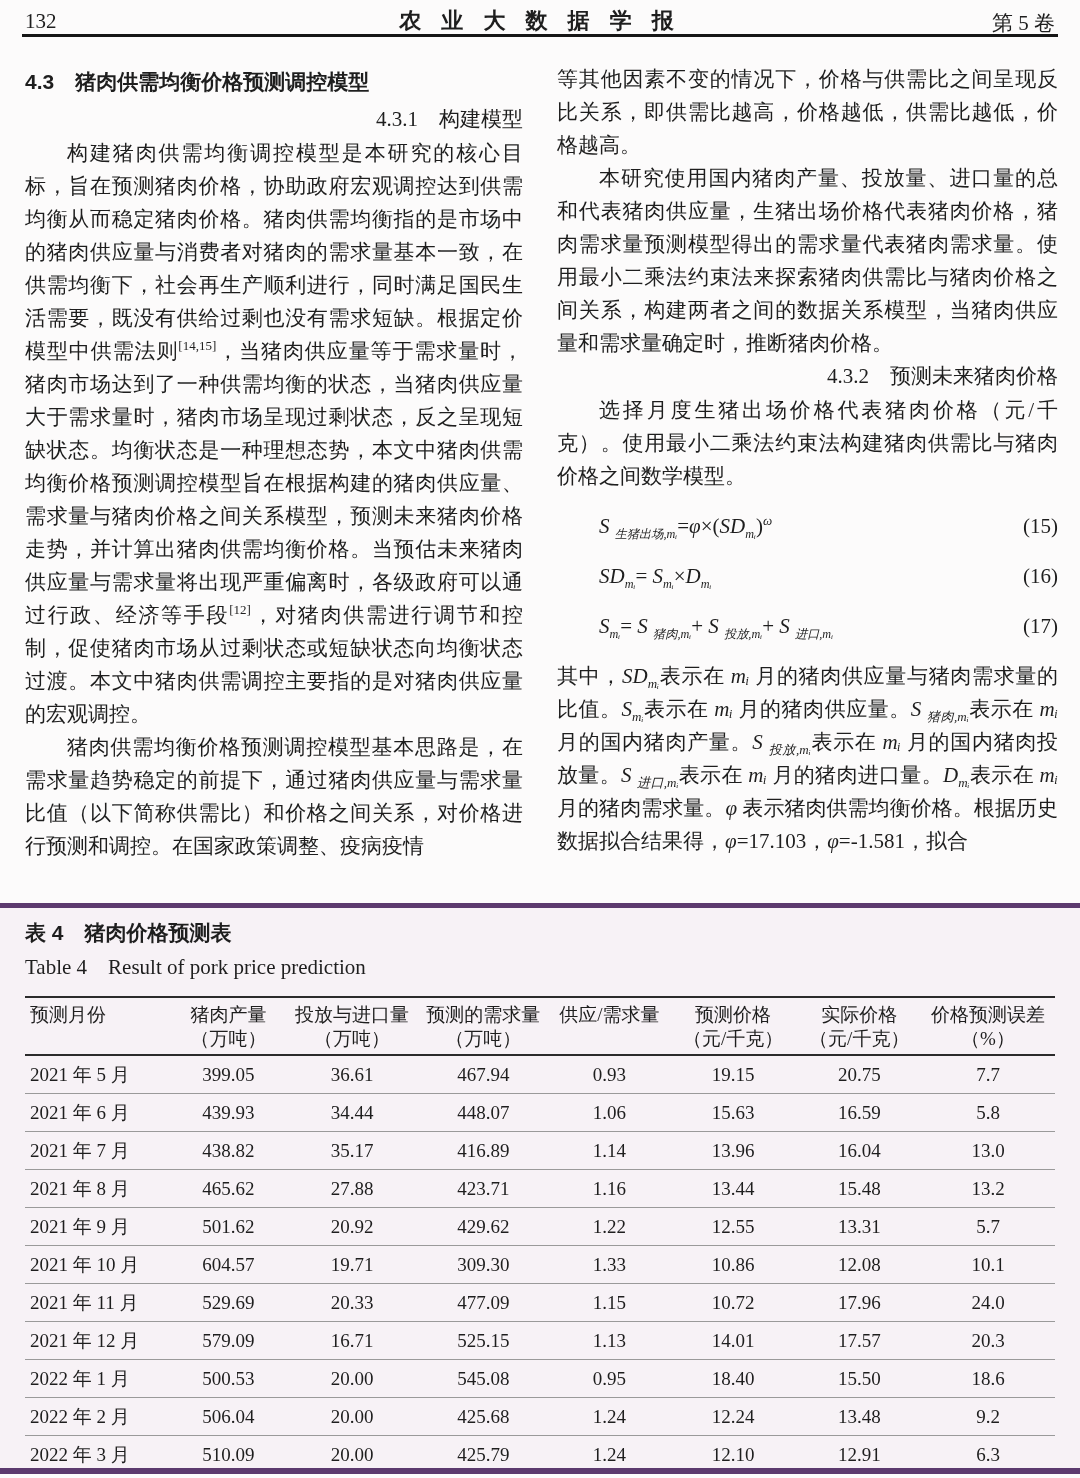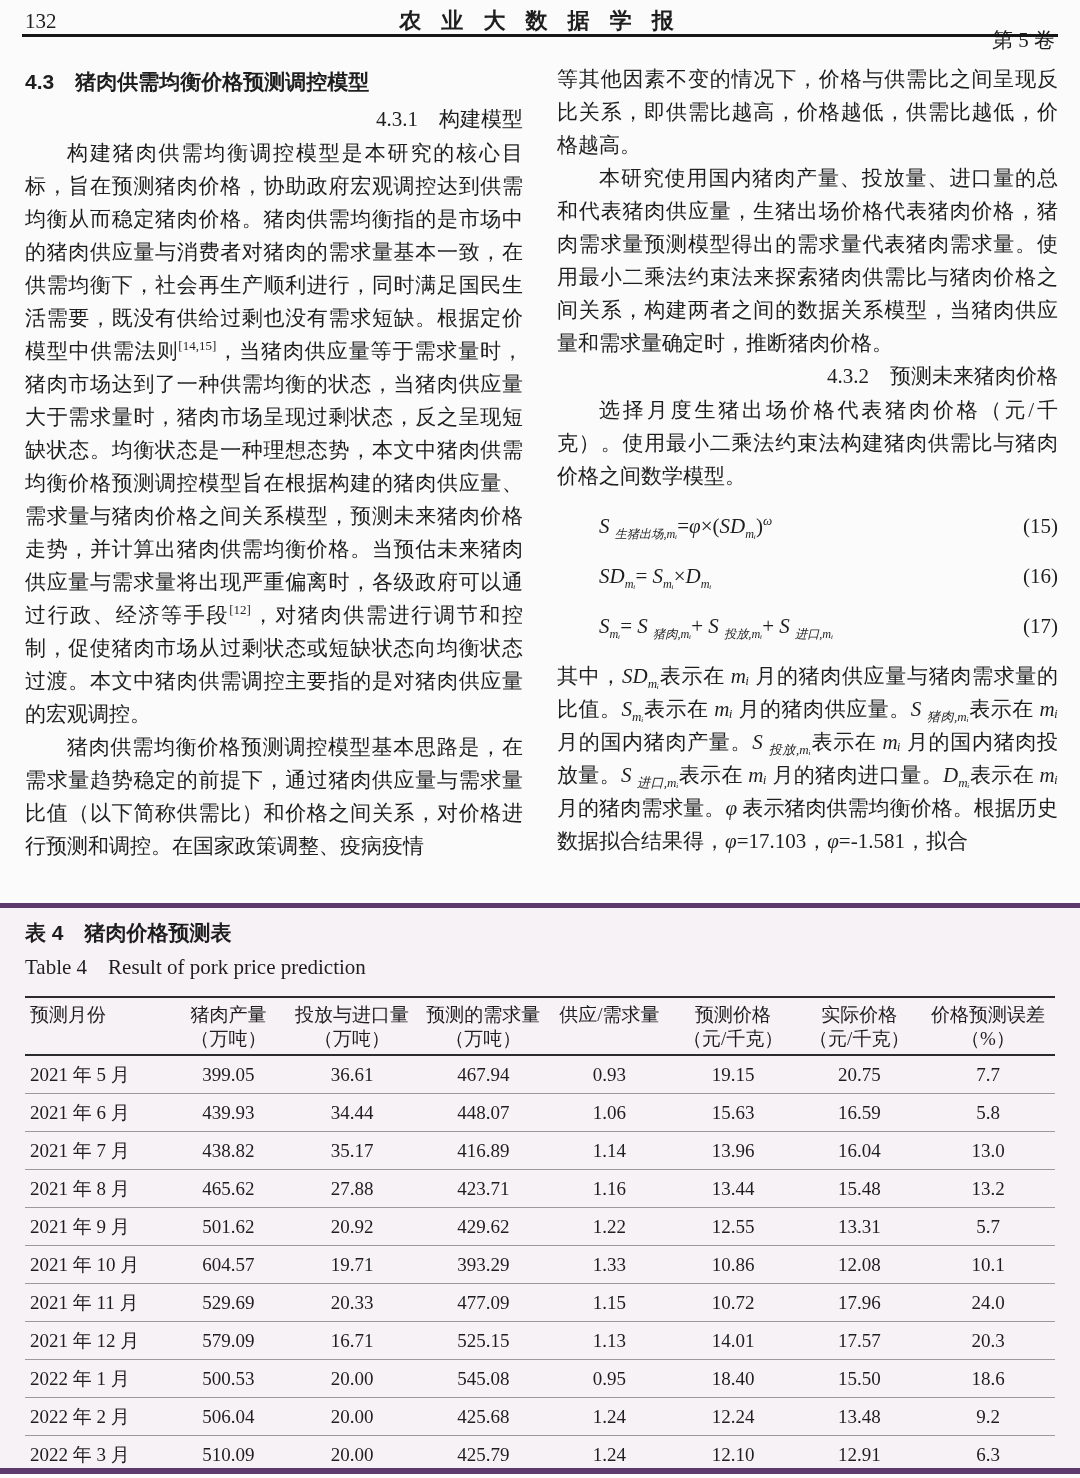--- a/index.html
+++ b/index.html
@@ -7,21 +7,21 @@
        font-family:"Liberation Serif","DejaVu Serif",serif;
        -webkit-font-smoothing:antialiased;}
   .page{position:relative;width:1080px;height:1478px;overflow:hidden;}
 
   
   .hdr{position:absolute;top:6px;left:25px;right:25px;height:28px;}
   .pageno{position:absolute;left:0;top:3px;font-size:21px;}
   .jtitle{position:absolute;left:0;right:0;top:0;text-align:center;
           font-family:"Liberation Sans","DejaVu Sans",sans-serif;
           font-weight:700;font-size:22px;letter-spacing:7px;}
-  .vol{position:absolute;right:0;top:20px;font-size:21px;margin-left:48px;}
+  .vol{position:absolute;right:0;top:3px;font-size:21px;margin-left:48px;}
   .hdr-rule{position:absolute;top:34px;left:22px;right:22px;height:3px;background:#161616;}
 
   
   .col{position:absolute;top:63px;font-size:21px;line-height:33px;text-align:justify;}
   .col-left{left:25px;width:498px;}
   .col-right{left:557px;width:501px;}
   .h-main{font-family:"Liberation Sans","DejaVu Sans",sans-serif;font-weight:700;
           font-size:21px;line-height:30px;margin:4px 0 6px;text-align:left;}
   .h-sub{font-size:21px;line-height:32px;margin:0 0 2px;text-align:right;}
   p.ind{margin:0;text-indent:2em;}
@@ -198,21 +198,21 @@
             <td>429.62</td>
             <td>1.22</td>
             <td>12.55</td>
             <td>13.31</td>
             <td>5.7</td>
           </tr>
           <tr>
             <td>2021 年 10 月</td>
             <td>604.57</td>
             <td>19.71</td>
-            <td>393.29</td>
+            <td>309.30</td>
             <td>1.33</td>
             <td>10.86</td>
             <td>12.08</td>
             <td>10.1</td>
           </tr>
           <tr>
             <td>2021 年 11 月</td>
             <td>529.69</td>
             <td>20.33</td>
             <td>477.09</td>

